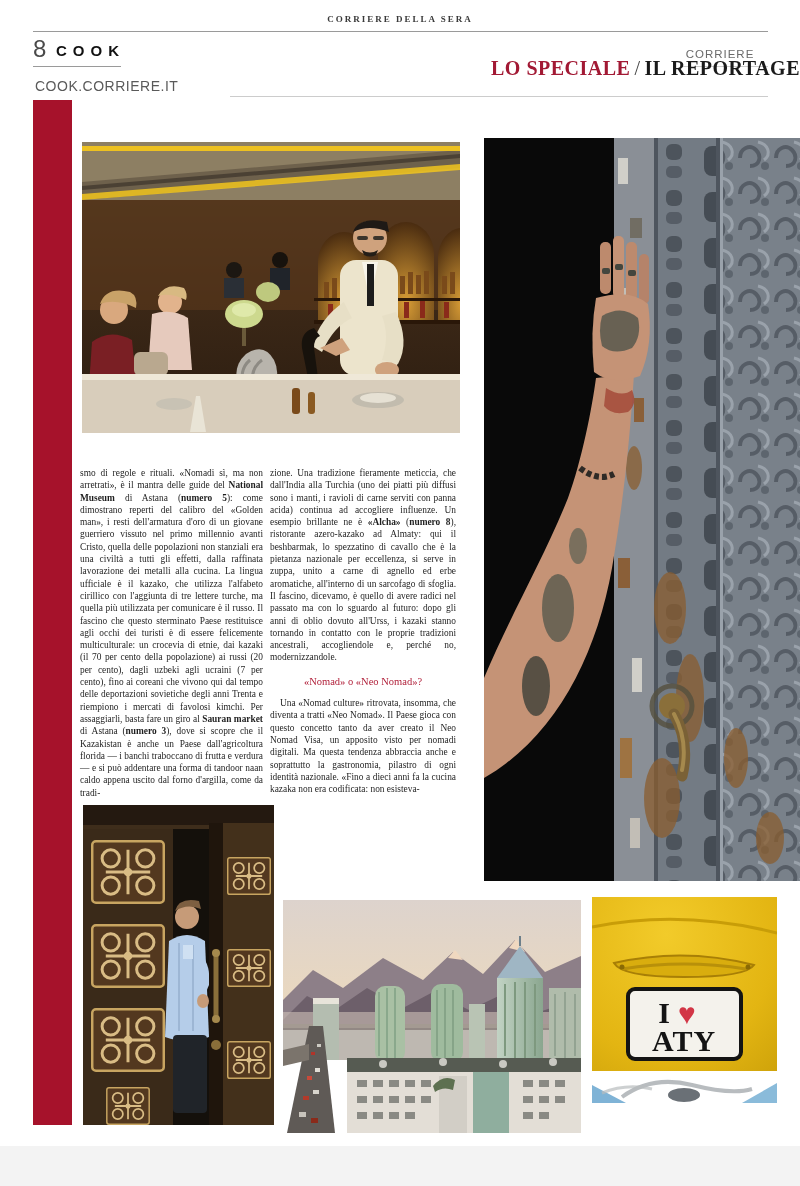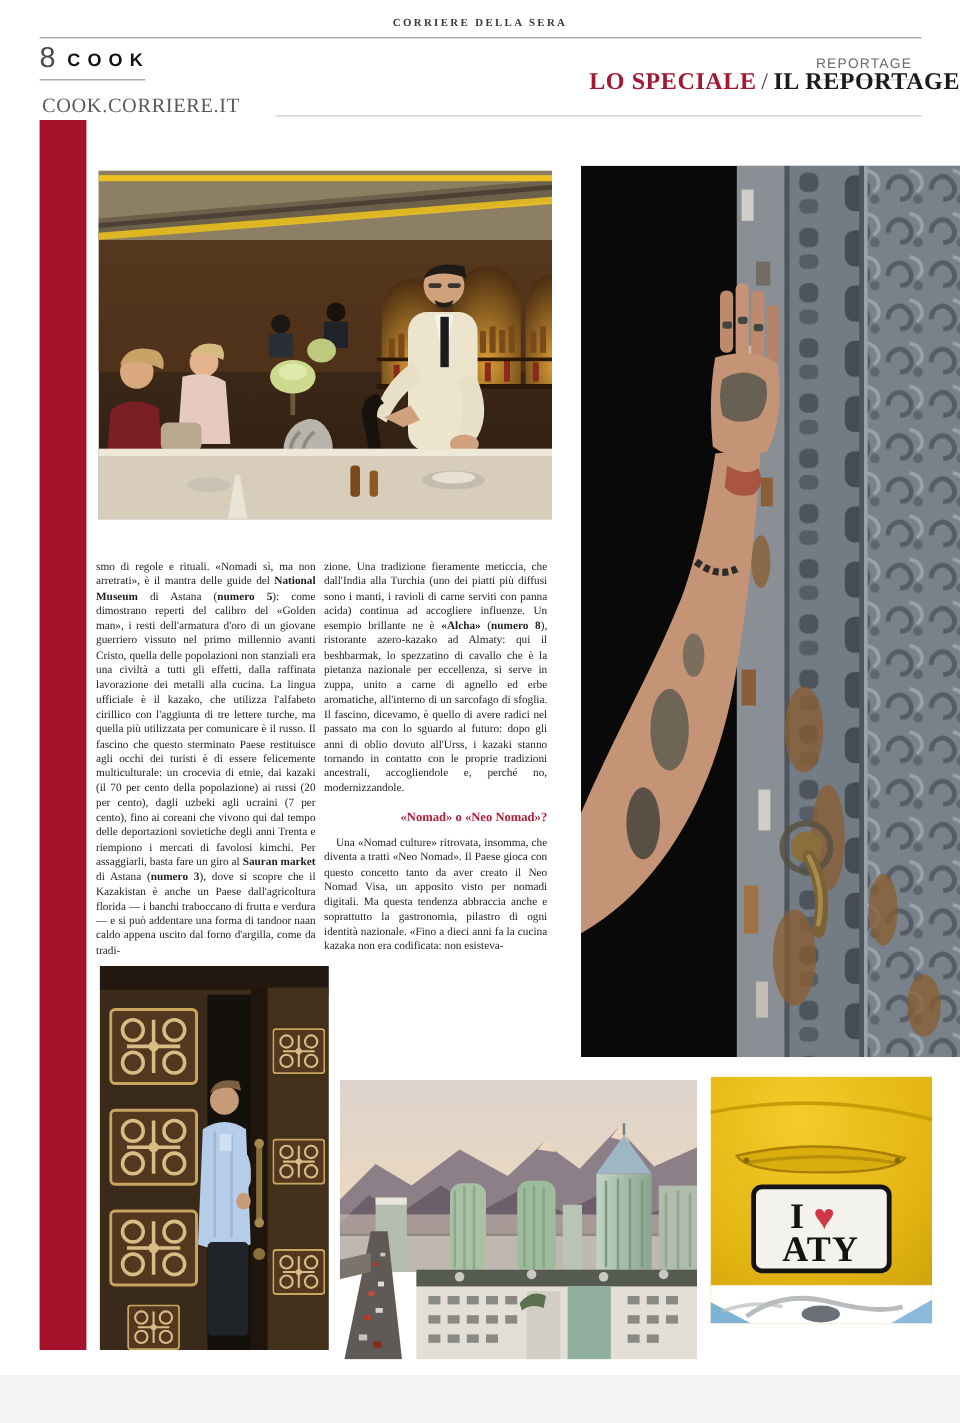--- a/index.html
+++ b/index.html
@@ -7,37 +7,37 @@
         font-family:"Liberation Serif", serif;}
   .rule{position:absolute;height:1px;background:#9a9a9a;}
   .rule.light{background:#cccccc;}
   
   .masthead{position:absolute;top:14px;left:0;width:100%;text-align:center;
     font-size:9px;font-weight:bold;letter-spacing:2px;color:#3a3a3a;}
   .pagenum{position:absolute;top:35px;left:33px;font-family:"Liberation Sans",sans-serif;
     font-size:24px;font-weight:300;color:#4a4a4a;}
   .section{position:absolute;top:42px;left:56px;font-family:"Liberation Sans",sans-serif;
     font-size:15px;font-weight:bold;letter-spacing:6px;color:#111;}
-  .siteurl{position:absolute;top:78px;left:35px;font-family:Liberation Serif, serif;
-    font-size:17px;letter-spacing:.5px;color:#5a5a5a;}
+  .siteurl{position:absolute;top:78px;left:35px;font-family:Liberation Sans, sans-serif;
+    font-size:14px;letter-spacing:.5px;color:#5a5a5a;}
   .month{position:absolute;top:48px;left:660px;width:120px;text-align:center;
     font-family:"Liberation Sans",sans-serif;font-size:11.5px;letter-spacing:1px;color:#6a6a6a;}
   .pagetitle{position:absolute;top:57px;left:0;width:100%;text-align:right;
     font-size:20px;font-weight:bold;letter-spacing:.5px;color:#1a1a1a;}
   .pagetitle .red{color:#A21934;}
   .pagetitle .sep{color:#444;font-weight:normal;padding:0 4px;}
   .redbar{position:absolute;left:33px;top:100px;width:39px;height:1025px;background:#A6122B;}
   
   .article-col{position:absolute;top:467px;text-align:justify;
     font-size:9.4px;line-height:12.3px;color:#1f1f1f;}
   #col1{left:80px;width:183px;}
   #col2{left:270px;width:186px;}
   .b{font-weight:bold;}
   .i{}
-  .subhead{color:#B01E38;font-weight:bold;font-size:10.5px;margin:12px 0 9px 0;text-align:right;}
+  .subhead{color:#B01E38;font-weight:normal;font-size:10.5px;margin:12px 0 9px 0;text-align:center;}
   .p2{text-indent:10px;}
   
   .photo{position:absolute;overflow:hidden;}
   .photo svg{display:block;width:100%;height:100%;}
   #photo-bar{left:82px;top:142px;width:378px;height:291px;}
   #photo-door-tall{left:484px;top:138px;width:316px;height:743px;}
   #photo-door-man{left:83px;top:805px;width:191px;height:320px;}
   #photo-city{left:283px;top:900px;width:298px;height:233px;}
   #photo-car{left:592px;top:897px;width:185px;height:206px;}
   .plate-text{font-family:"Liberation Serif",serif;font-weight:bold;}
@@ -48,21 +48,21 @@
 <div class="page">
 
   <div class="masthead">CORRIERE DELLA SERA</div>
   <div class="rule" style="left:33px;top:31px;width:735px;"></div>
 
   <div class="pagenum">8</div>
   <div class="section">COOK</div>
   <div class="rule" style="left:33px;top:66px;width:88px;"></div>
   <div class="siteurl">COOK.CORRIERE.IT</div>
 
-  <div class="month">REPORTAGE</div>
+  <div class="month">CORRIERE</div>
   <div class="rule light" style="left:682px;top:66px;width:86px;"></div>
 
   <div class="pagetitle">
     <span class="red">LO SPECIALE</span><span class="sep">/</span><span>IL REPORTAGE</span>
   </div>
   <div class="rule light" style="left:230px;top:96px;width:538px;"></div>
 
   <div class="redbar"></div>
 
   <div class="photo" id="photo-bar">

